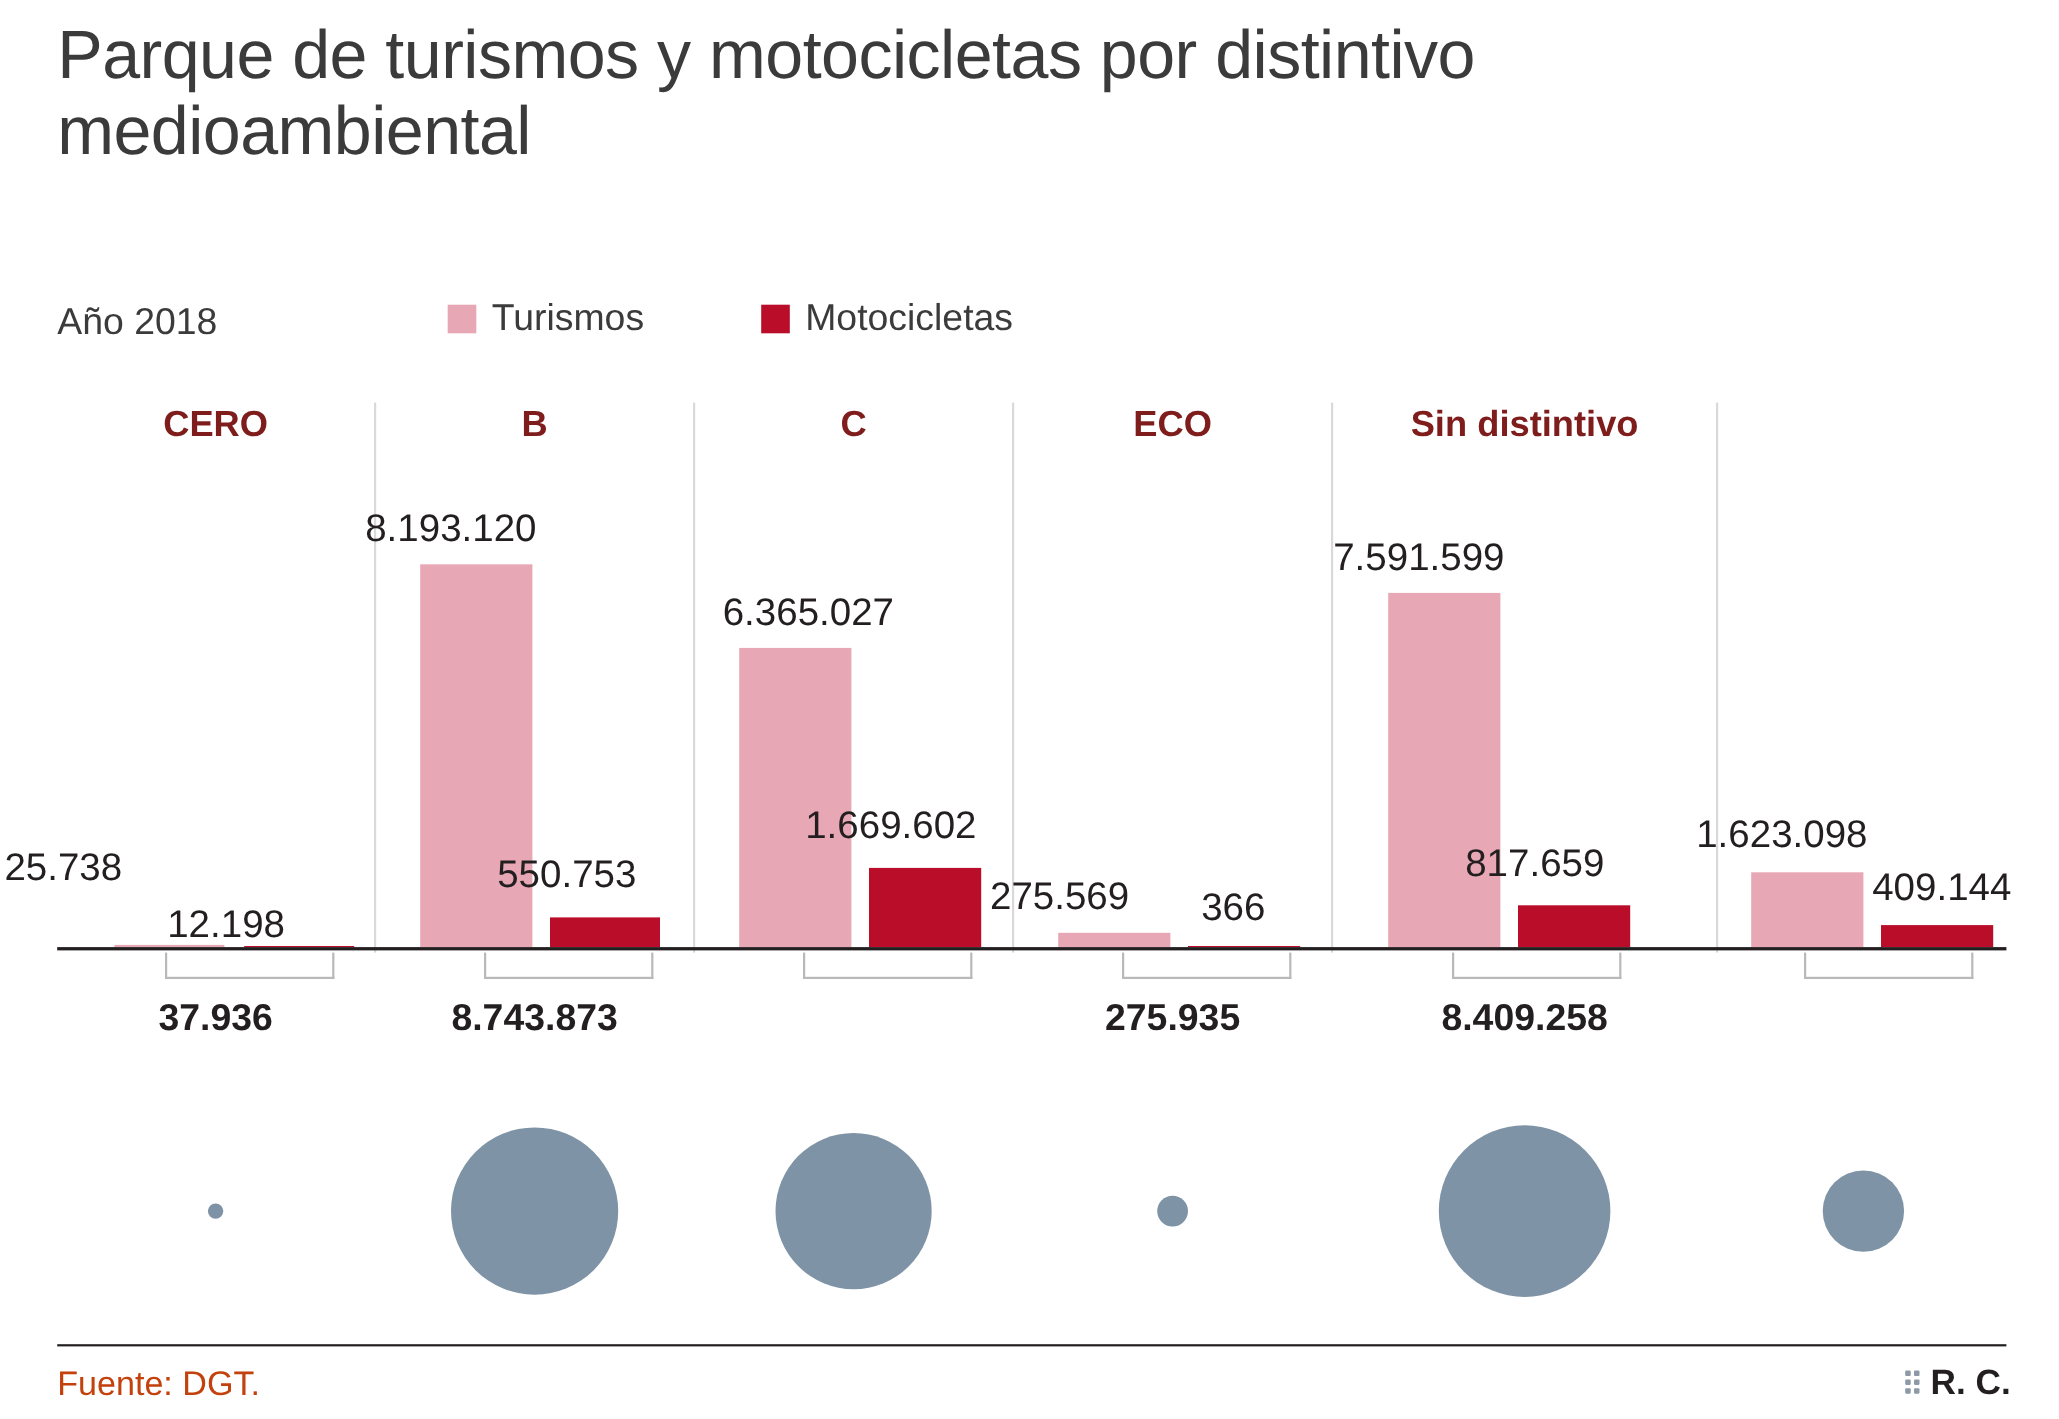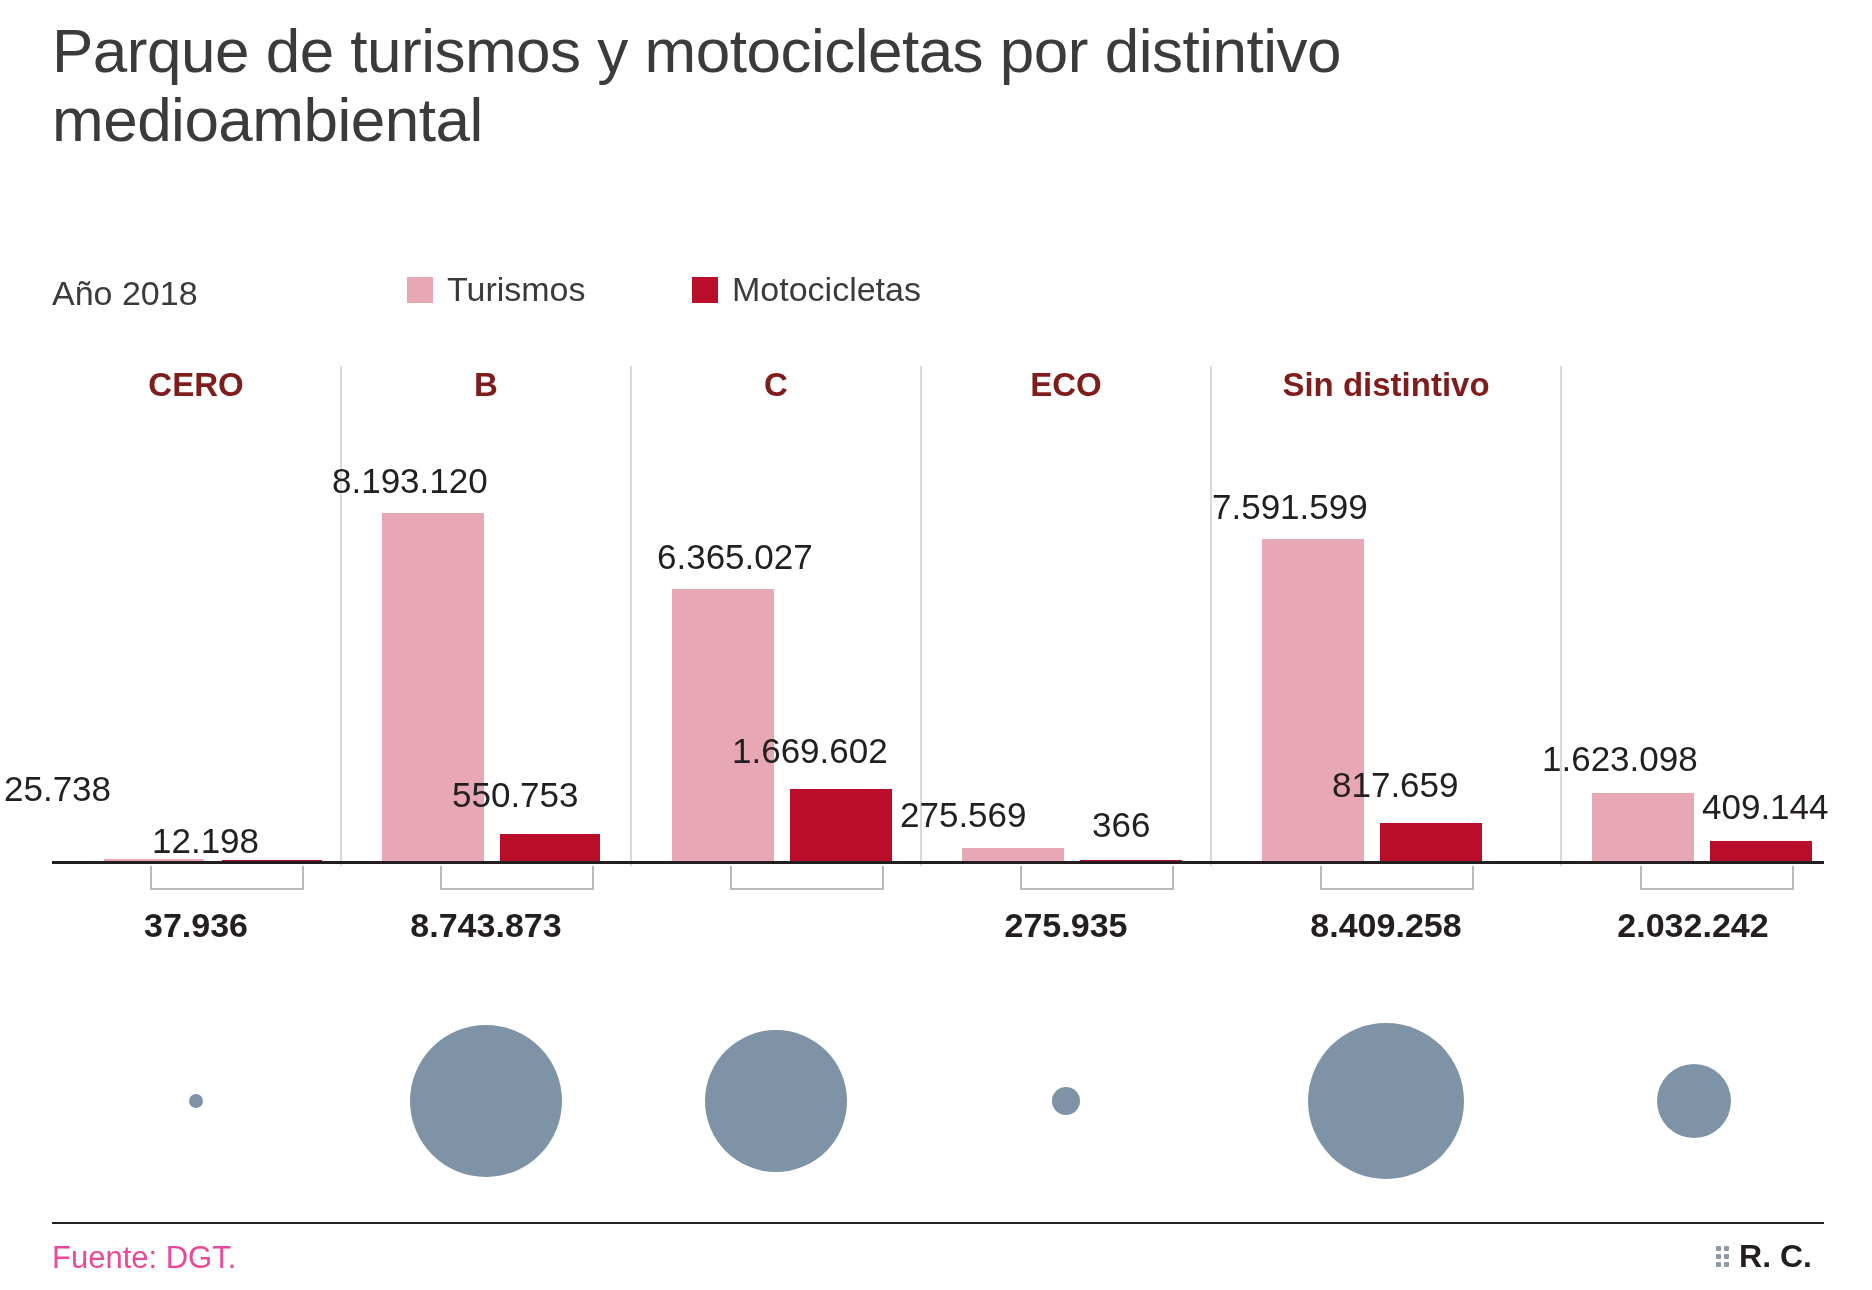--- a/index.html
+++ b/index.html
@@ -173,25 +173,25 @@
     top: 1222px;
     width: 1772px;
     height: 2px;
     background: #231f20;
   }
   .source {
     position: absolute;
     left: 52px;
     top: 1240px;
     font-size: 31px;
-    color: #ec4899;
+    color: #c2410c;
   }
   .credit {
     position: absolute;
-    right: 60px;
+    right: 44px;
     top: 1238px;
     display: flex;
     align-items: center;
     gap: 10px;
   }
   .credit-dots {
     display: grid;
     grid-template-columns: 5px 5px;
     grid-template-rows: 5px 5px 5px;
     gap: 3px;
@@ -308,21 +308,20 @@
 
     <div class="bracket" style="left:678px; width:150px;"></div>
 
     <div class="bracket" style="left:968px; width:150px;"></div>
     <div class="total-value" style="left:870px; width:288px;">275.935</div>
 
     <div class="bracket" style="left:1268px; width:150px;"></div>
     <div class="total-value" style="left:1160px; width:348px;">8.409.258</div>
 
     <div class="bracket" style="left:1588px; width:150px;"></div>
-    <div class="total-value" style="left:1510px; width:262px;">2.032.242</div>
   </div>
 
   <div class="bubbles">
     <div class="bubble" style="left:137px; top:106px; width:14px; height:14px;"></div>
     <div class="bubble" style="left:358px; top:37px; width:152px; height:152px;"></div>
     <div class="bubble" style="left:653px; top:42px; width:142px; height:142px;"></div>
     <div class="bubble" style="left:1000px; top:99px; width:28px; height:28px;"></div>
     <div class="bubble" style="left:1256px; top:35px; width:156px; height:156px;"></div>
     <div class="bubble" style="left:1605px; top:76px; width:74px; height:74px;"></div>
   </div>

